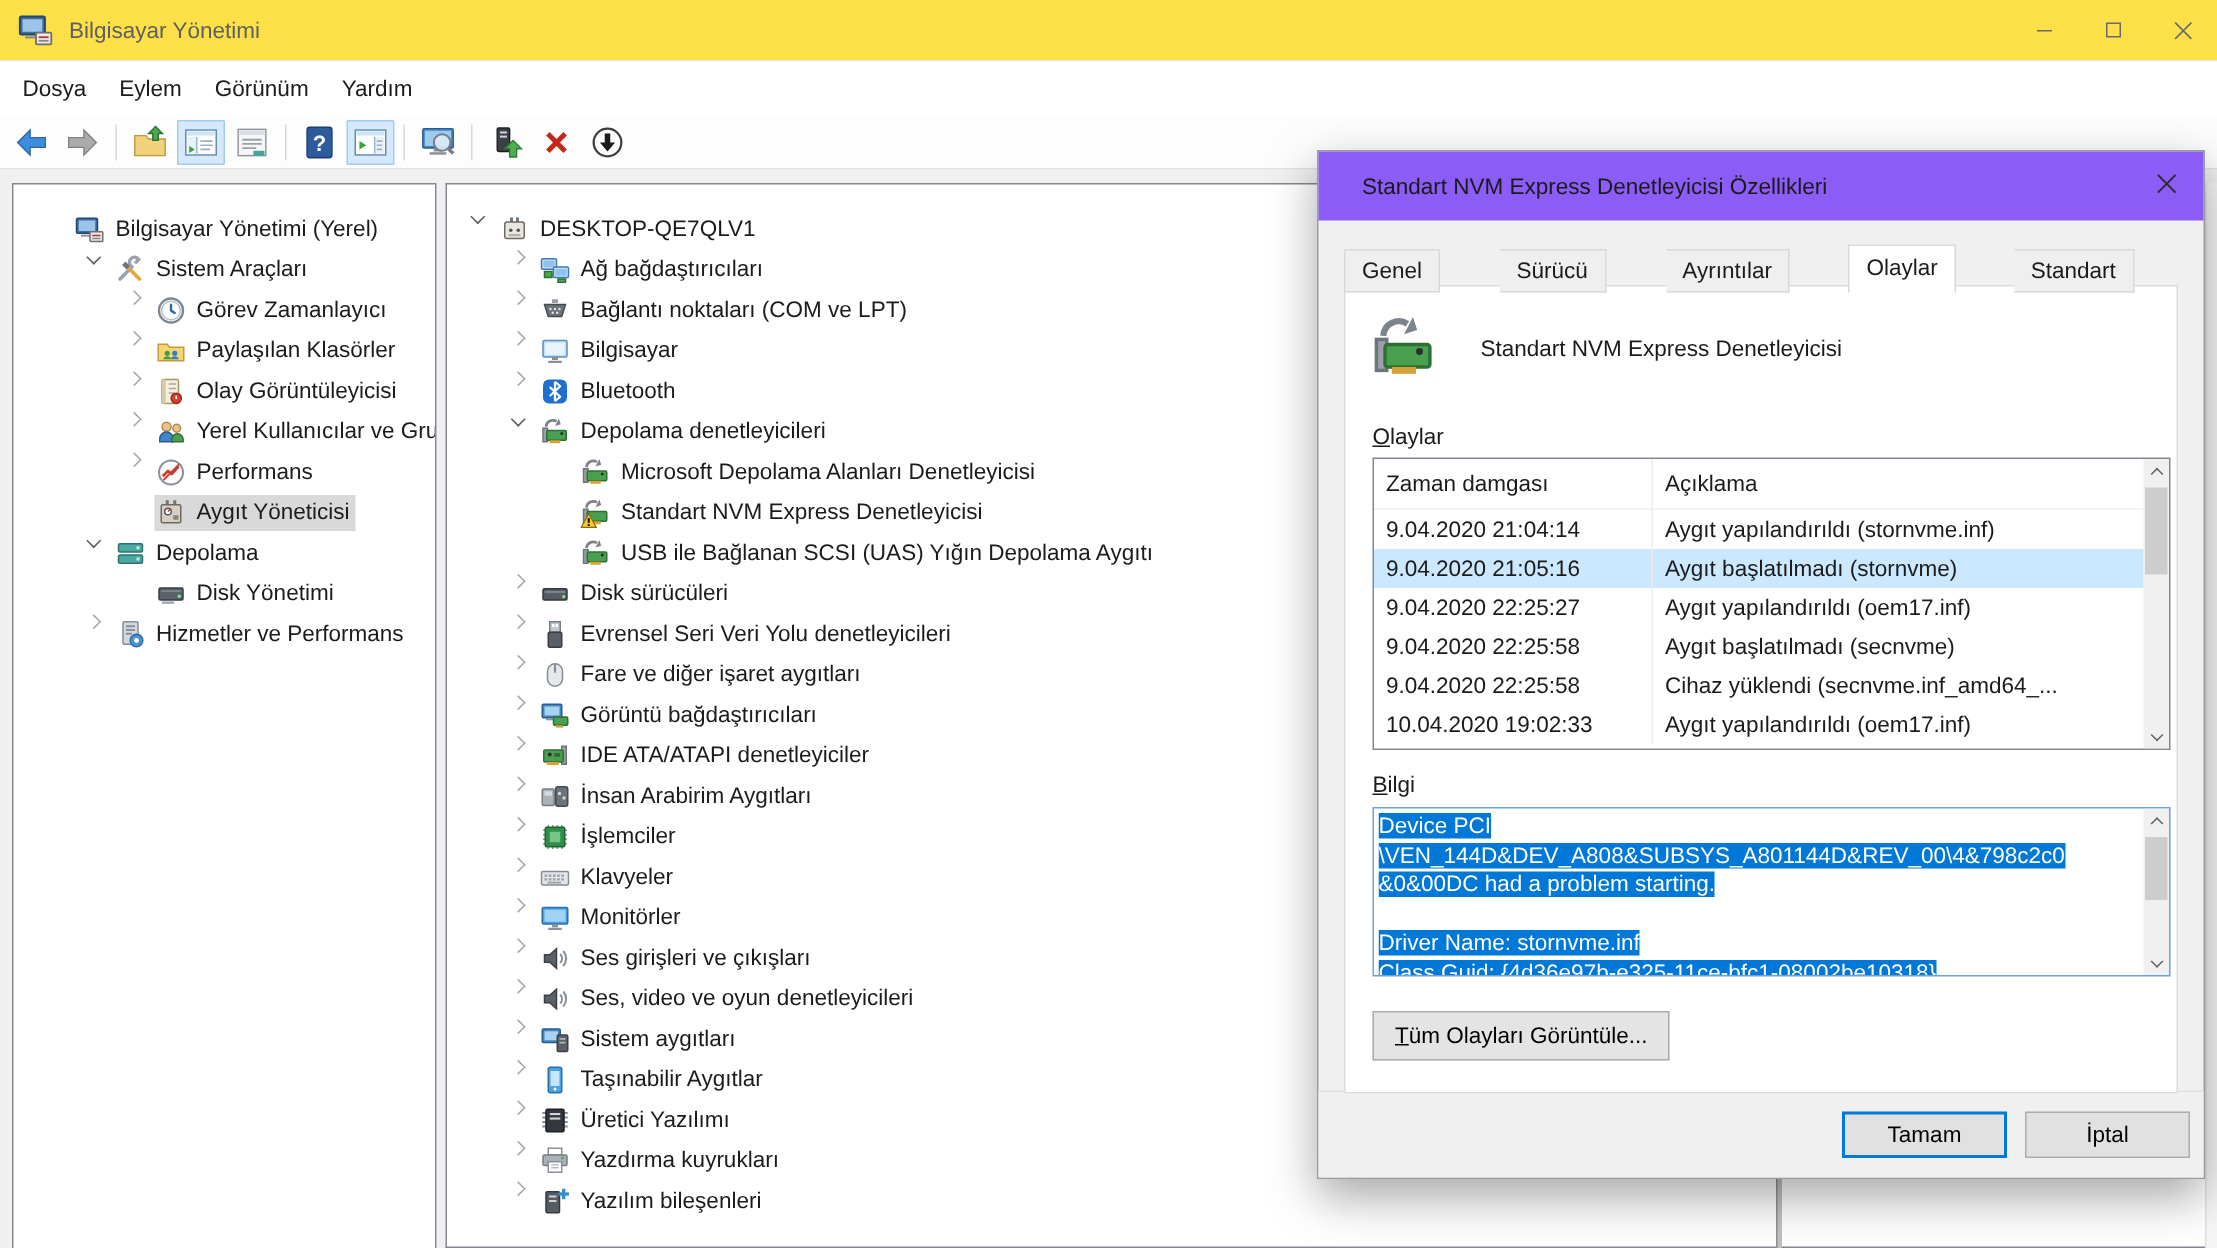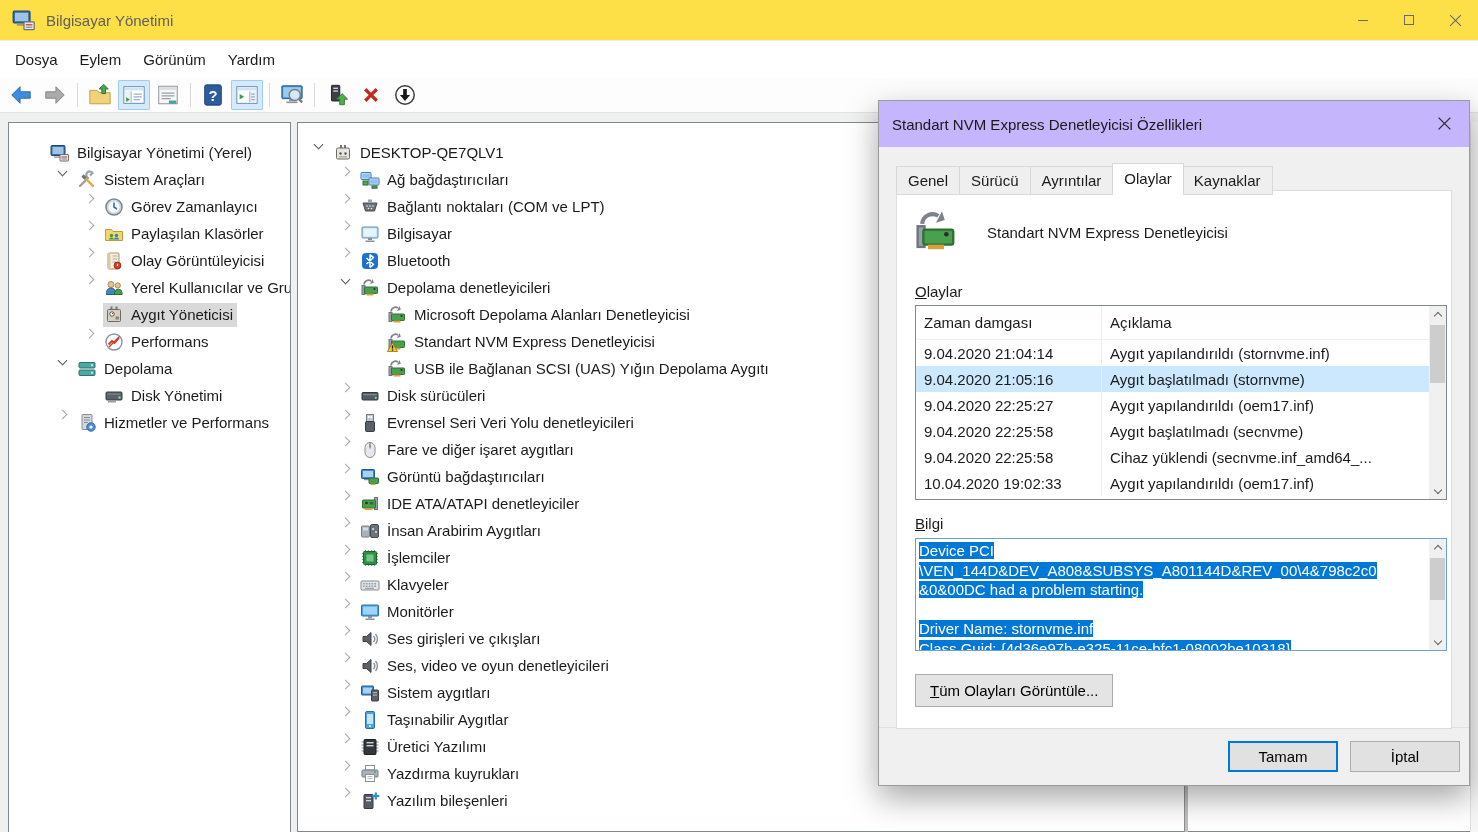--- a/index.html
+++ b/index.html
@@ -32,23 +32,23 @@
   .chevbox{flex:0 0 28px;display:flex;align-items:center;justify-content:center;}
   .chev{width:6px;height:6px;border-right:1.6px solid #a6a6a6;border-bottom:1.6px solid #a6a6a6;display:inline-block;}
   .chev.closed{transform:rotate(-45deg);}
   .chev.open{transform:rotate(45deg);border-color:#5a5a5a;}
   .row-inner{display:flex;align-items:center;height:24px;padding:0 4px 0 1px;margin-top:16px;}
   .row-inner.sel{background:#d9d9d9;}
   .ticon{width:20px;height:20px;flex:0 0 20px;margin-right:7px;}
   .ticon svg{width:20px;height:20px;display:block;}
   
   .dialog{position:absolute;left:878px;top:100px;width:592px;height:686px;background:#f0f0f0;border:1px solid #9b9b9b;box-shadow:0 12px 30px rgba(0,0,0,.35);z-index:10;box-sizing:border-box;}
-  .dlg-titlebar{height:46px;background:#c4b5fd;display:flex;align-items:center;padding-left:13px;font-size:15px;color:#1a1a1a;}
+  .dlg-titlebar{height:46px;background:#8b5cf6;display:flex;align-items:center;padding-left:29px;font-size:15px;color:#1a1a1a;}
   .dlg-close{position:absolute;top:11px;right:10px;width:30px;height:26px;display:flex;align-items:center;justify-content:center;}
-  .tabs{position:absolute;left:17px;top:62px;display:flex;align-items:flex-end;z-index:3;}
+  .tabs{position:absolute;left:17px;top:62px;display:flex;align-items:flex-end;z-index:3;gap:40px;}
   .tab{height:27px;line-height:27px;padding:0 11px;font-size:15px;background:#efefef;border:1px solid #d9d9d9;border-left:none;color:#1b1b1b;}
   .tab:first-child{border-left:1px solid #d9d9d9;}
   .tab.active{background:#fff;height:31px;line-height:29px;margin:0 -1px;border:1px solid #d9d9d9;border-bottom:none;position:relative;z-index:4;}
   .tabpage{position:absolute;left:17px;top:89px;width:556px;height:539px;background:#fff;border:1px solid #dcdcdc;box-sizing:border-box;z-index:2;}
   .dev-head{position:absolute;left:16px;top:18px;display:flex;align-items:center;}
   .dev-head .bigicon{width:46px;height:46px;margin-right:28px;}
   .dev-head .bigicon svg{width:46px;height:46px;}
   .dev-name{font-size:15px;}
   .grouplbl{position:absolute;left:18px;font-size:15px;}
   .lbl-olaylar{top:92px;}
@@ -537,41 +537,41 @@
       <span class="row-inner">
         <span class="ticon">
           <svg>
             <use href="#sym-local-users"></use>
           </svg>
         </span>
         <span>Yerel Kullanıcılar ve Gruplar</span>
       </span>
     </div>
     <div class="trow" style="padding-left: 66px;">
+      <span class="chevbox">
+        <span class="chev closed"></span>
+      </span>
+      <span class="row-inner">
+        <span class="ticon">
+          <svg>
+            <use href="#sym-performance"></use>
+          </svg>
+        </span>
+        <span>Performans</span>
+      </span>
+    </div>
+    <div class="trow" style="padding-left: 66px;">
       <span class="chevbox"></span>
       <span class="row-inner sel">
         <span class="ticon">
           <svg>
             <use href="#sym-device-manager"></use>
           </svg>
         </span>
         <span>Aygıt Yöneticisi</span>
-      </span>
-    </div>
-    <div class="trow" style="padding-left: 66px;">
-      <span class="chevbox">
-        <span class="chev closed"></span>
-      </span>
-      <span class="row-inner">
-        <span class="ticon">
-          <svg>
-            <use href="#sym-performance"></use>
-          </svg>
-        </span>
-        <span>Performans</span>
       </span>
     </div>
     <div class="trow" style="padding-left: 39px;">
       <span class="chevbox">
         <span class="chev open"></span>
       </span>
       <span class="row-inner">
         <span class="ticon">
           <svg>
             <use href="#sym-storage"></use>
@@ -937,21 +937,21 @@
     <span><svg width="15" height="15" viewBox="0 0 14 14">
           <path d="M1.5 1.5 L12.5 12.5 M12.5 1.5 L1.5 12.5" stroke="#2b2b2b" stroke-width="1.2"></path>
         </svg></span>
   </div>
 
   <div class="tabs" id="dlg-tabs">
       <div class="tab">Genel</div>
       <div class="tab">Sürücü</div>
       <div class="tab">Ayrıntılar</div>
       <div class="tab active">Olaylar</div>
-      <div class="tab">Kaynaklar</div>
+      <div class="tab">Standart</div>
     </div>
 
   <div class="tabpage">
     <div class="dev-head">
       <span class="bigicon"><svg viewBox="0 0 20 20">
             <use href="#sym-storage-controller"></use>
           </svg></span>
       <span class="dev-name">Standart NVM Express Denetleyicisi</span>
     </div>
 

